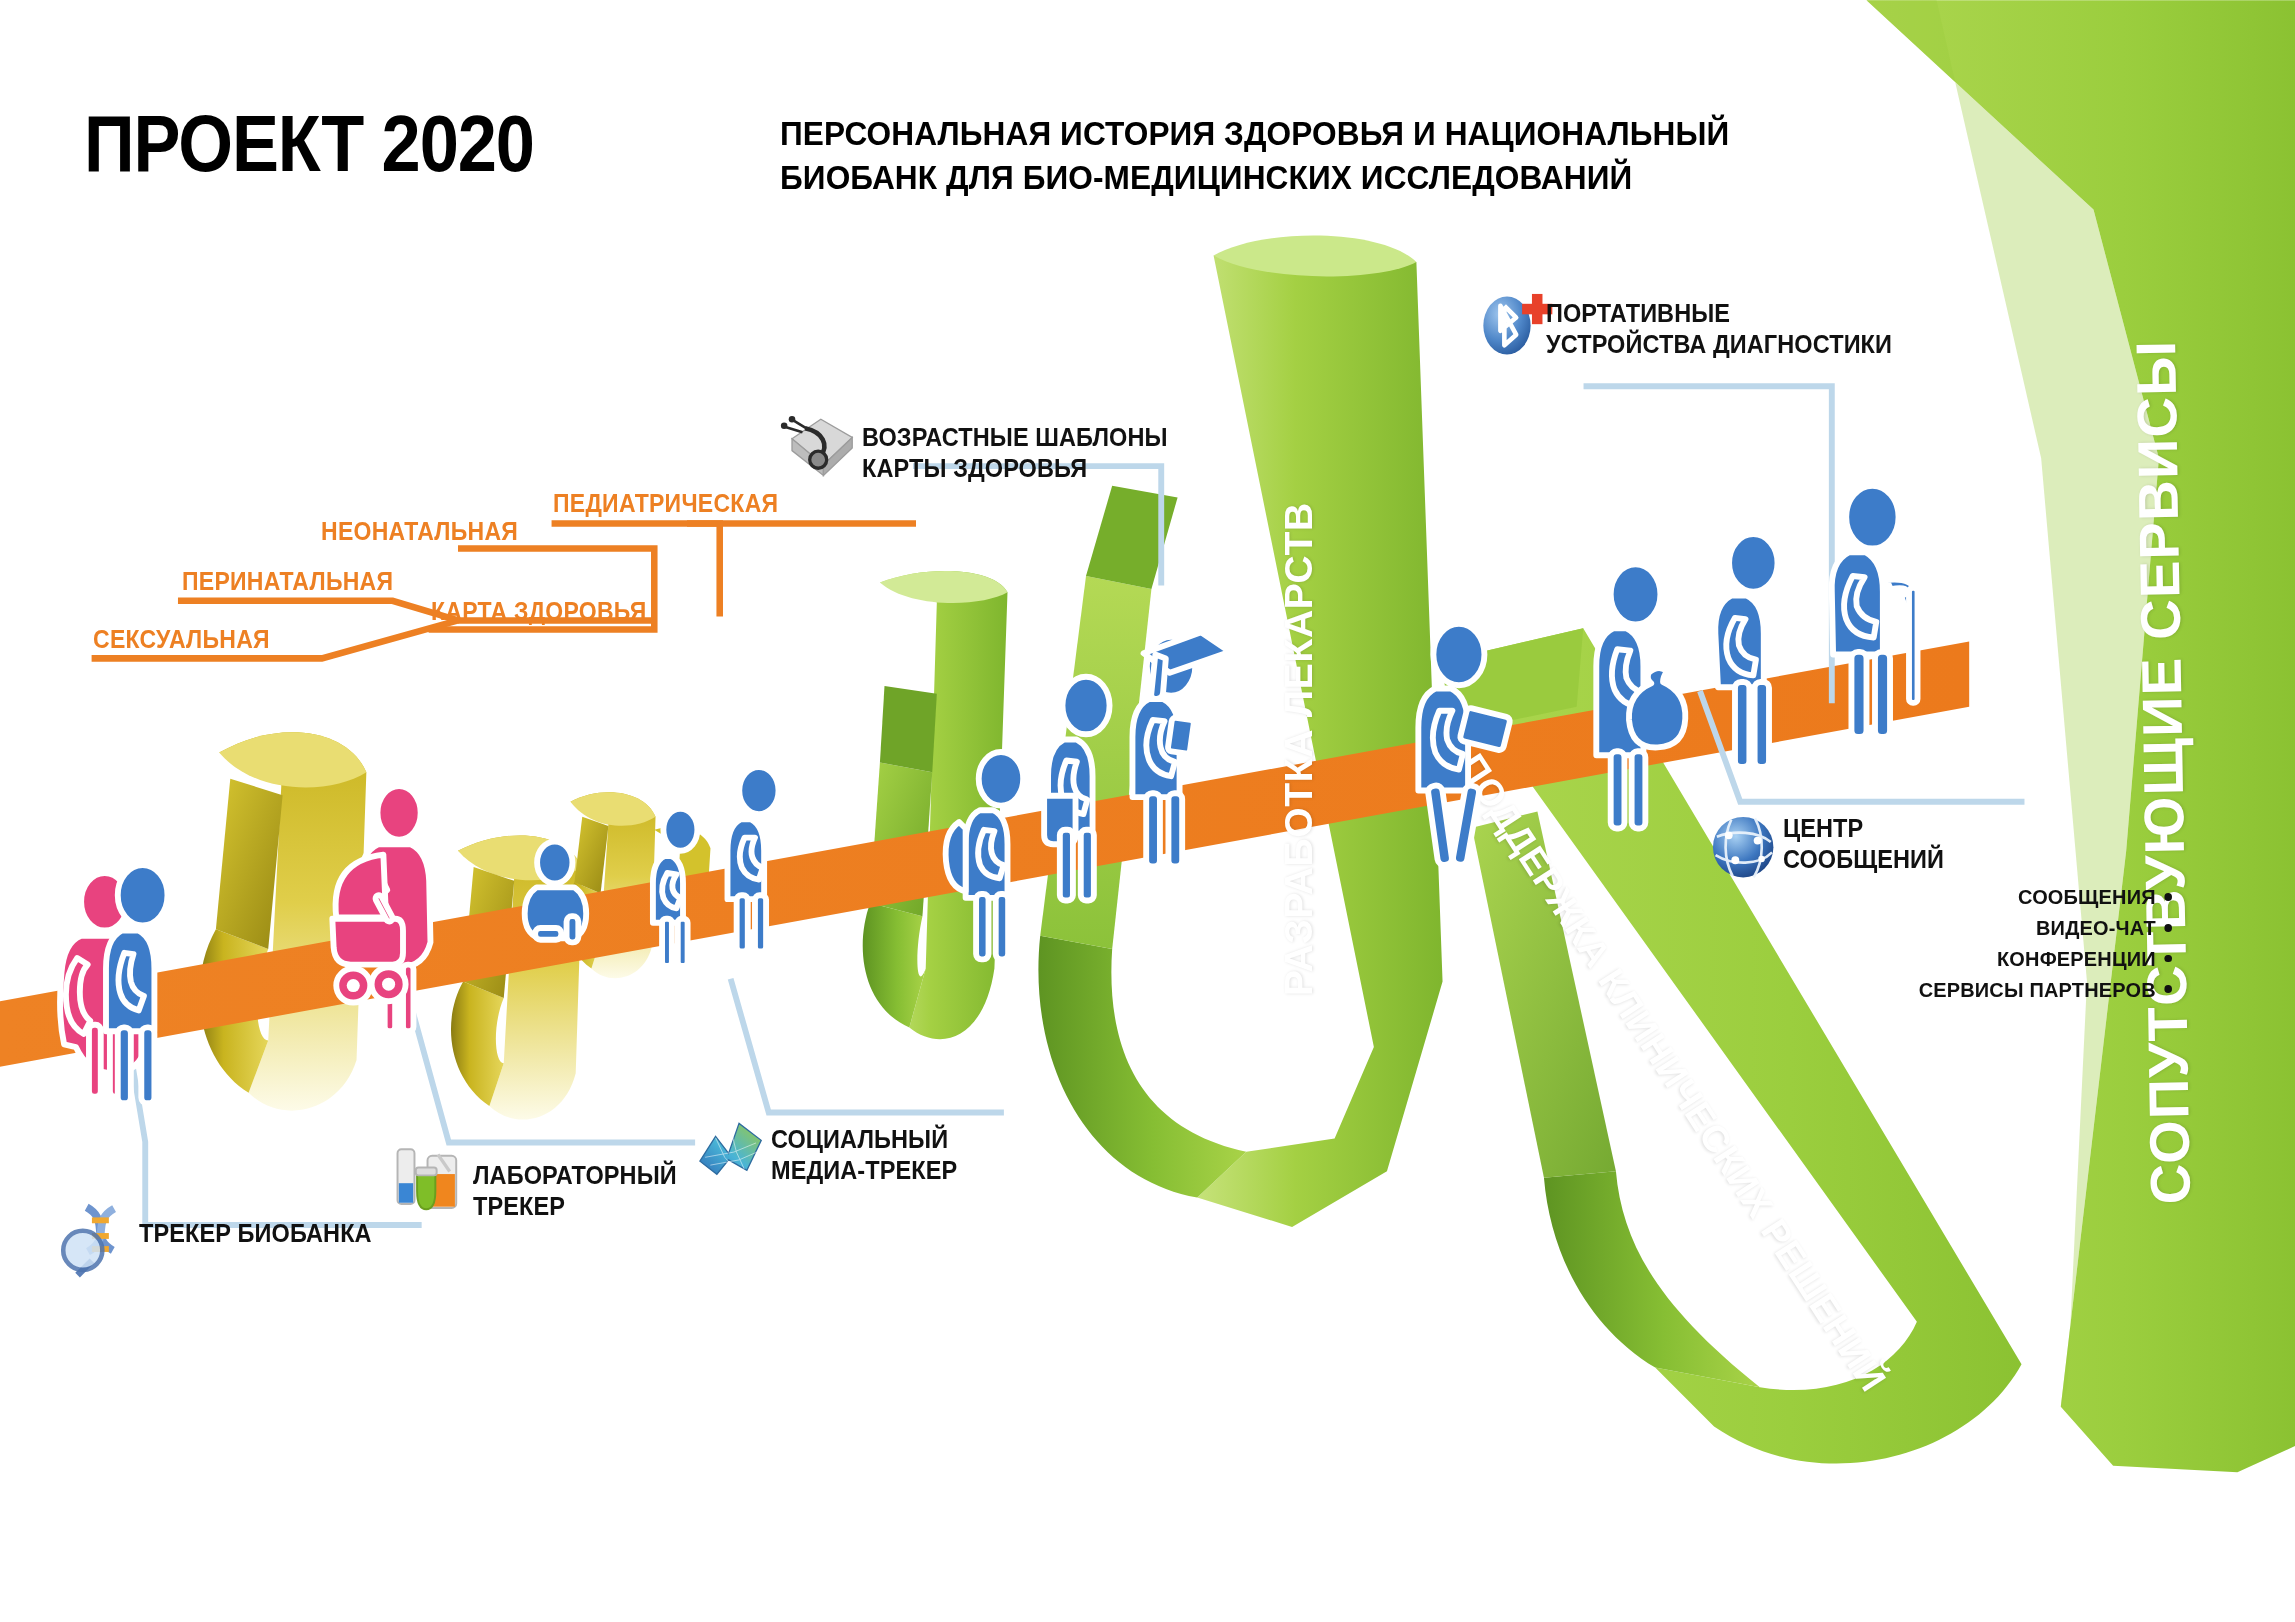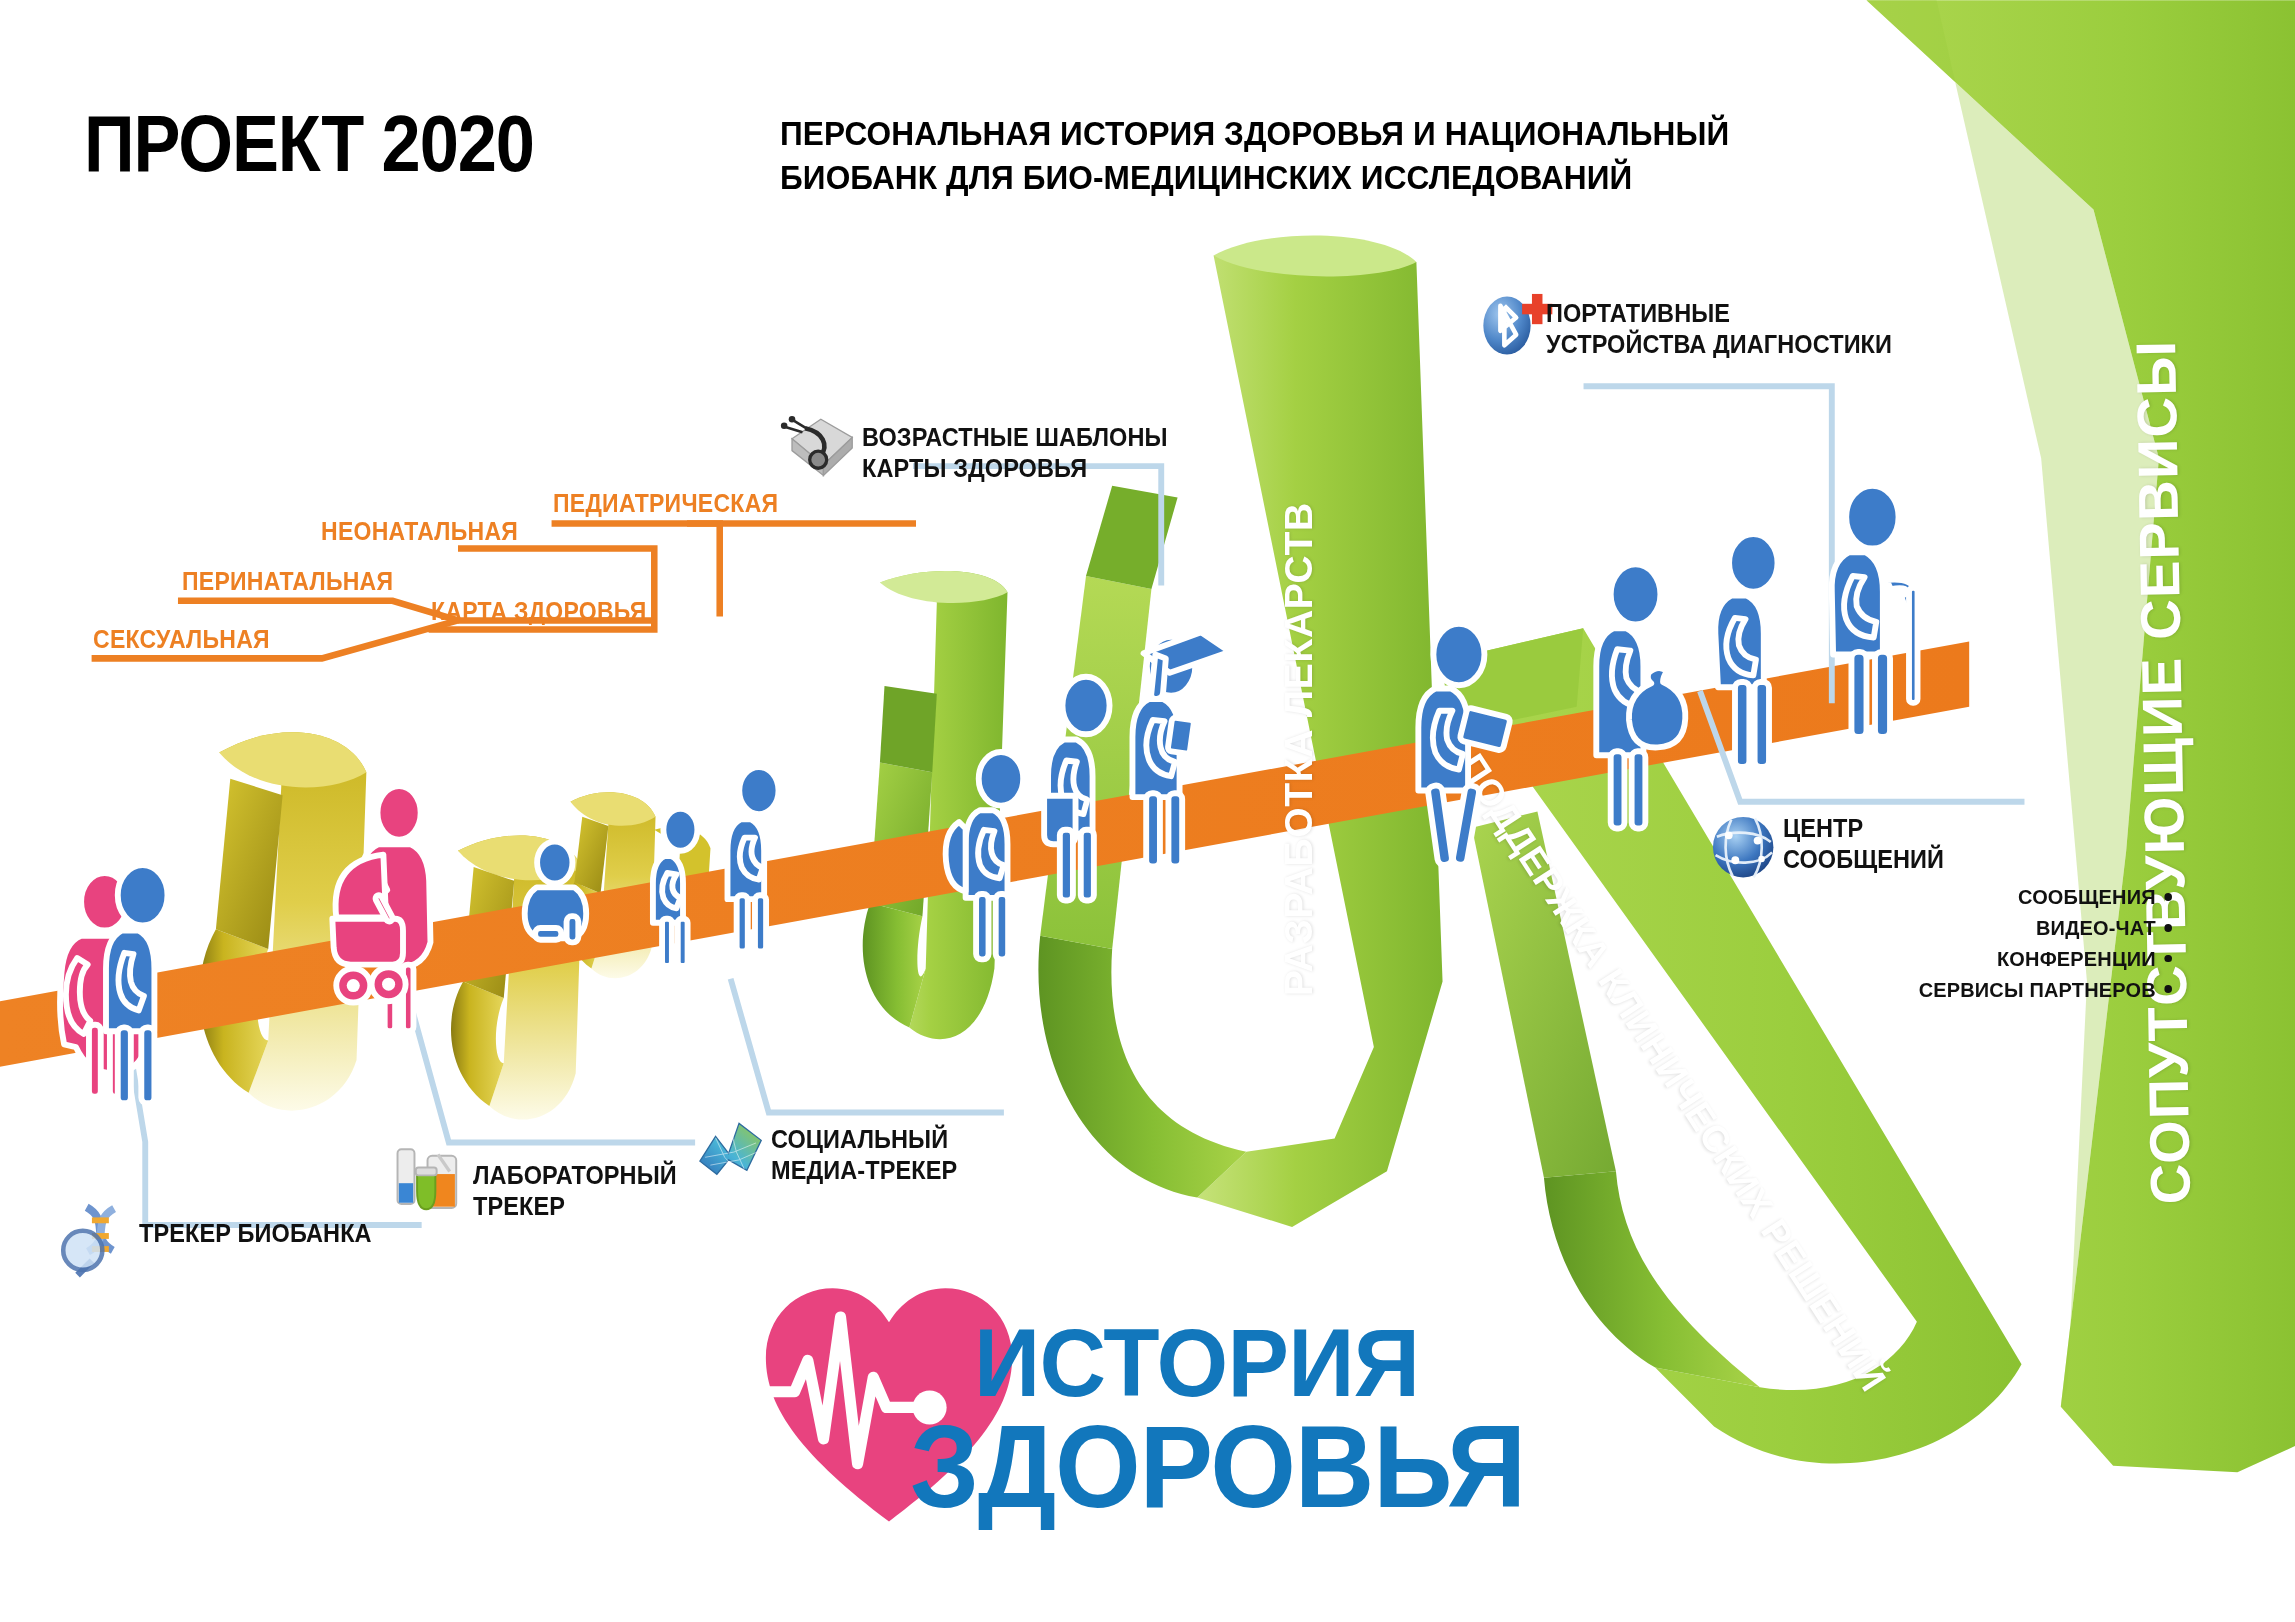--- a/index.html
+++ b/index.html
@@ -475,26 +475,15 @@
         <path d="M22 78 L66 70 L98 56"></path>
       <path d="M30 36 L44 66 L62 86"></path>
         <path d="M54 26 L62 58 L74 84"></path>
     </g>
   </svg>
   <div class="c-lab" id="cl-soc">
     <div>СОЦИАЛЬНЫЙ</div>
     <div>МЕДИА-ТРЕКЕР</div>
   </div>
 
-  <div id="logo">
-    <svg id="logo-heart" viewBox="0 0 400 380" xmlns="http://www.w3.org/2000/svg">
-      <path d="M200 370 C70 272 12 198 12 120 C12 58 58 14 114 14
-               C152 14 182 36 200 66 C218 36 248 14 286 14
-               C342 14 388 58 388 120 C388 198 330 272 200 370 Z" fill="#E8437F"></path>
-      <path d="M18 172 L56 172 L76 124 L100 244 L126 58 L152 282 L176 150 L196 196 L244 196" stroke="#fff" stroke-width="17" fill="none" stroke-linejoin="round" stroke-linecap="round"></path>
-      <circle cx="262" cy="196" r="26" fill="#fff"></circle>
-    </svg>
-    <div id="logo-l1">ИСТОРИЯ</div>
-    <div id="logo-l2">ЗДОРОВЬЯ</div>
-  </div>
 
 </div>
 
 
 </body></html>

